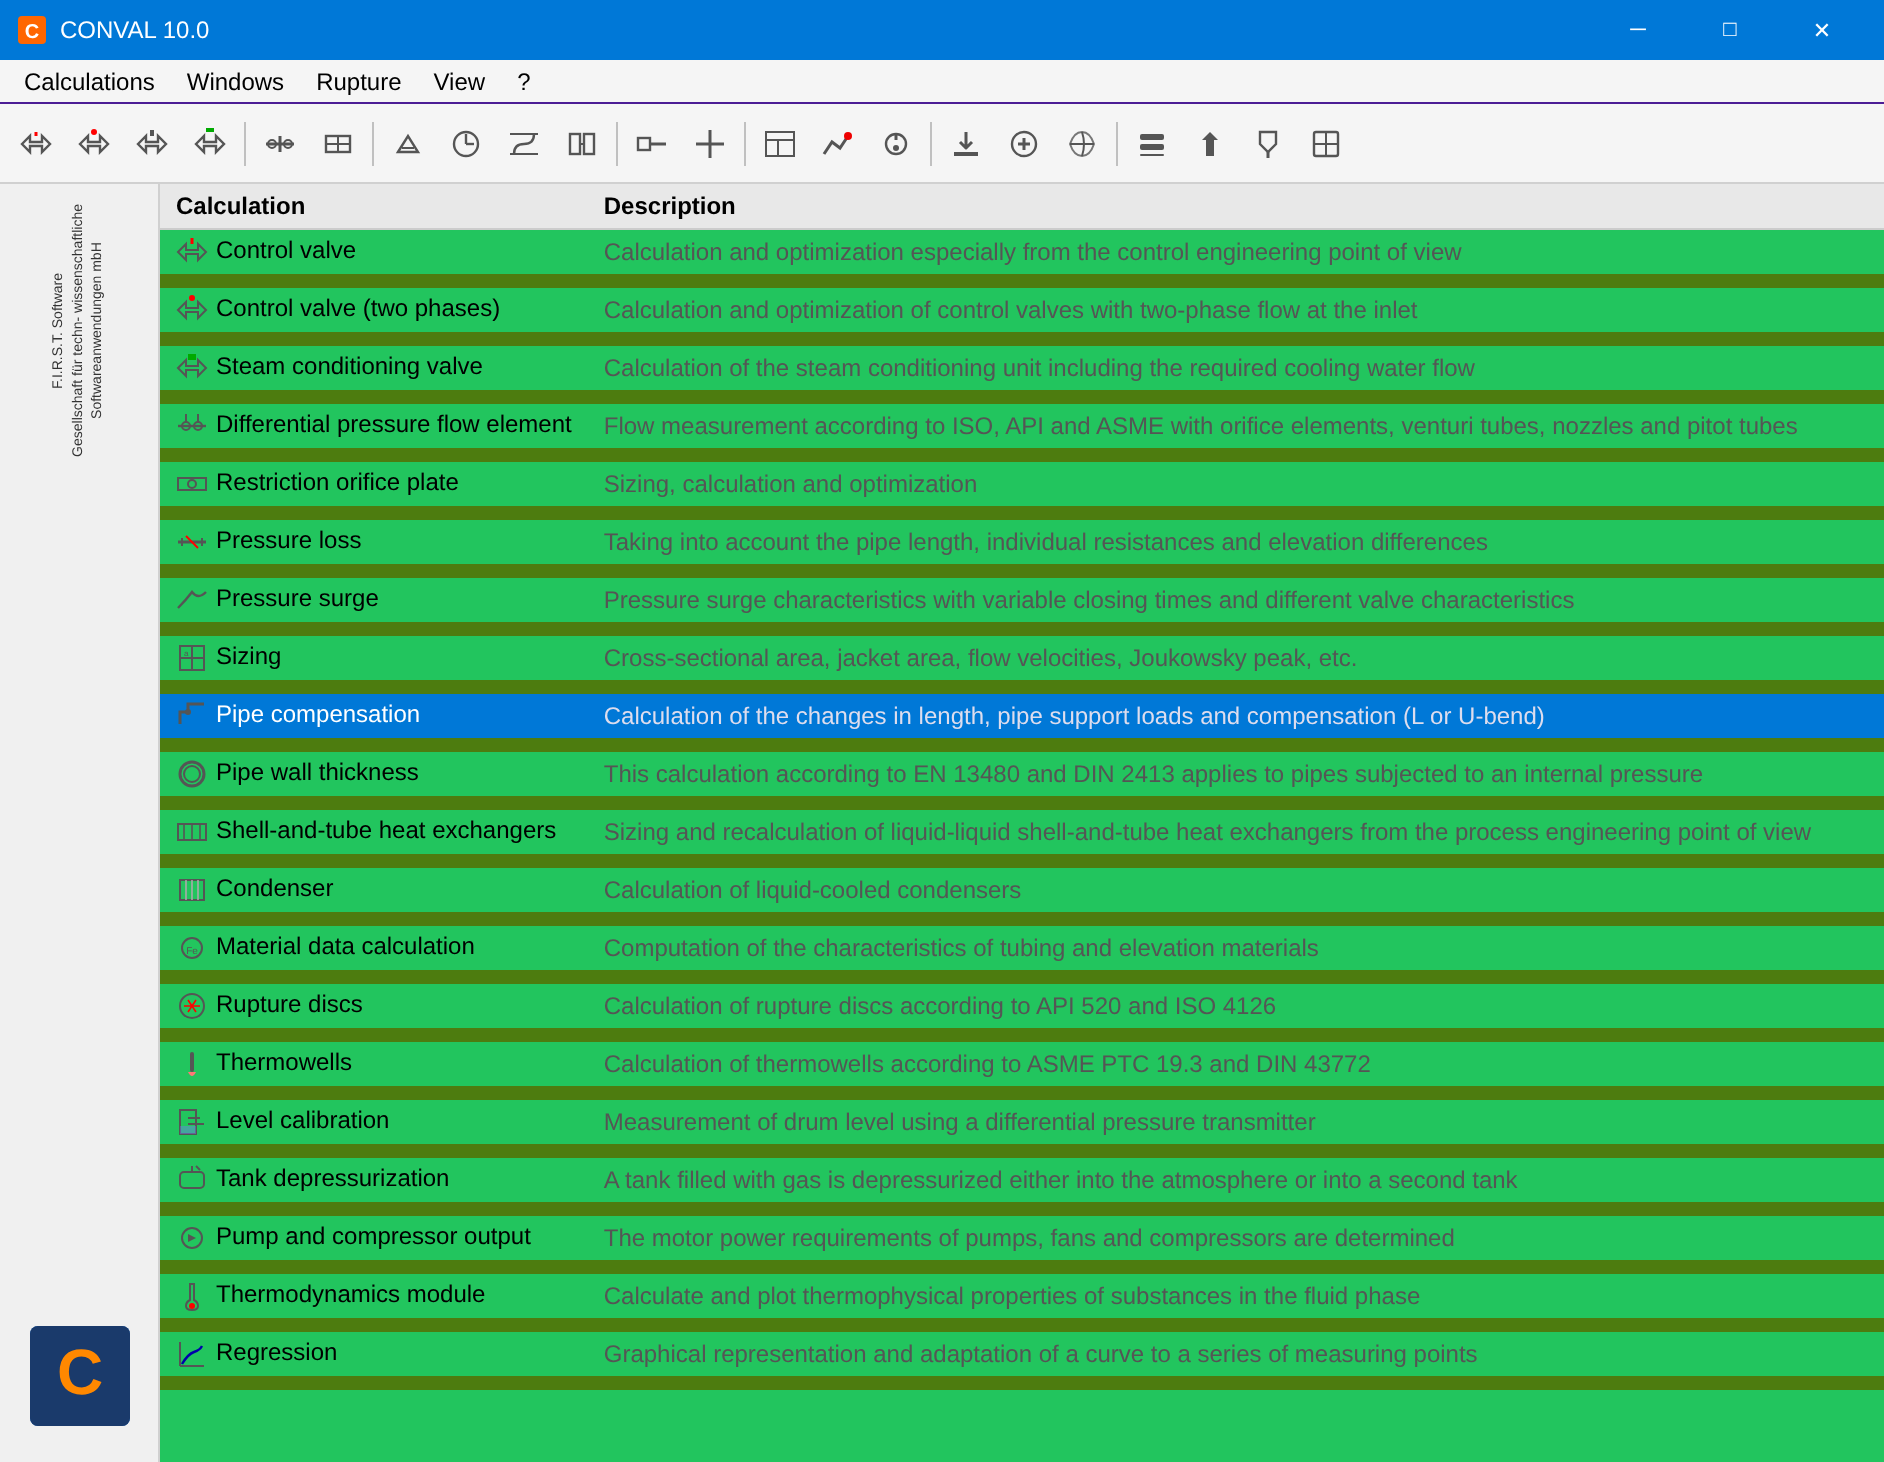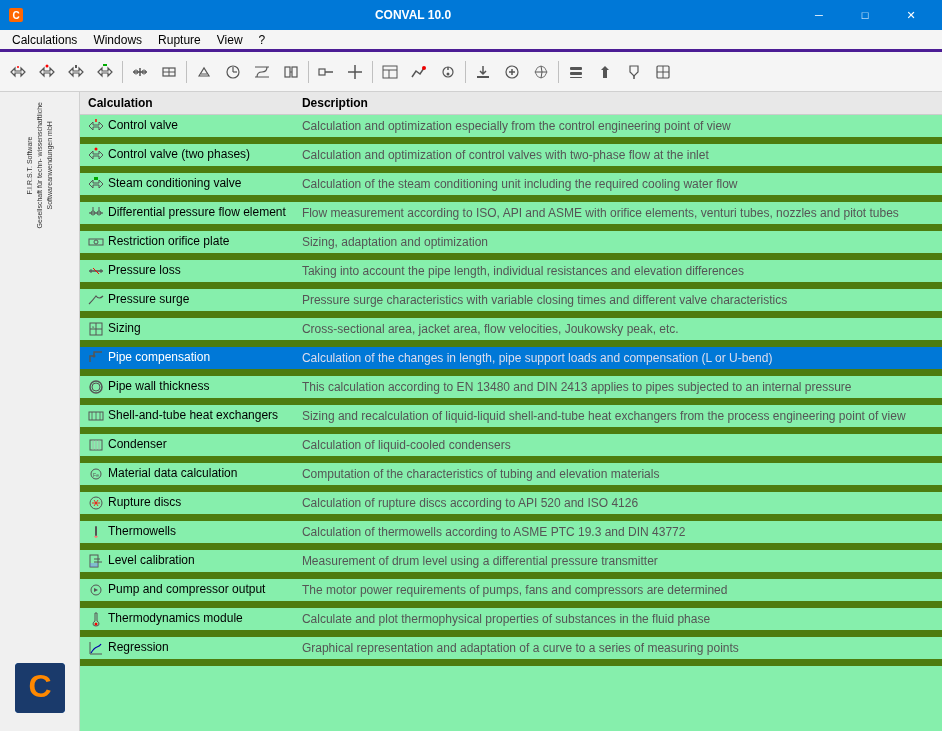--- a/index.html
+++ b/index.html
@@ -10,36 +10,36 @@
       height: 30px;
       background: #0078d7;
       display: flex;
       align-items: center;
       padding: 0 8px;
       color: white;
       font-size: 12px;
       user-select: none;
     }
     .title-bar-icon { width: 16px; height: 16px; margin-right: 6px; }
-    .title-bar-title { flex: 1; font-weight: bold; text-align: center; }
+    .title-bar-title { flex: 1; font-weight: normal; }
     .title-bar-controls { display: flex; gap: 0; }
     .title-bar-btn {
       width: 46px; height: 30px;
       display: flex; align-items: center; justify-content: center;
       color: white; cursor: pointer; font-size: 11px;
     }
 
     
     .menu-bar {
       height: 22px;
       background: #f5f5f5;
       display: flex;
       align-items: center;
       padding: 0 4px;
-      border-bottom: 3px solid #4c1d95;
+      border-bottom: 1px solid #4c1d95;
     }
     .menu-item {
       padding: 2px 8px;
       cursor: pointer;
       font-size: 12px;
       color: #000;
     }
 
     
     .toolbar {
@@ -92,21 +92,21 @@
       flex-direction: column;
       align-items: center;
       justify-content: flex-end;
       height: 100%;
       padding-bottom: 8px;
     }
 
     
     .content-area {
       flex: 1;
-      background: #86efac;
+      background: #22c55e;
       overflow-y: auto;
     }
 
     
     .calc-table {
       width: 100%;
       border-collapse: collapse;
     }
     .calc-table thead tr {
       background: #e8e8e8;
@@ -383,21 +383,21 @@
                 <line x1="5" y1="2" x2="5" y2="6" stroke="#555" stroke-width="1"></line>
                 <line x1="11" y1="2" x2="11" y2="6" stroke="#555" stroke-width="1"></line>
               </svg>Differential pressure flow element</td>
             <td class="desc-col">Flow measurement according to ISO, API and ASME with orifice elements, venturi tubes, nozzles and pitot tubes</td>
           </tr>
           <tr>
             <td class="name-col"><svg class="icon-svg" viewBox="0 0 16 16" xmlns="http://www.w3.org/2000/svg">
                 <rect x="1" y="5" width="14" height="6" fill="none" stroke="#555" stroke-width="1"></rect>
                 <circle cx="8" cy="8" r="2" fill="none" stroke="#555" stroke-width="1"></circle>
               </svg>Restriction orifice plate</td>
-            <td class="desc-col">Sizing, adaptation and optimization</td>
+            <td class="desc-col">Sizing, calculation and optimization</td>
           </tr>
           <tr>
             <td class="name-col"><svg class="icon-svg" viewBox="0 0 16 16" xmlns="http://www.w3.org/2000/svg">
                 <path d="M1,8 L15,8" stroke="#555" stroke-width="1.5"></path>
                 <path d="M3,6 L3,10" stroke="#555" stroke-width="1"></path>
                 <path d="M13,6 L13,10" stroke="#555" stroke-width="1"></path>
                 <path d="M5,5 L11,11" stroke="#f00" stroke-width="1"></path>
               </svg>Pressure loss</td>
             <td class="desc-col">Taking into account the pipe length, individual resistances and elevation differences</td>
           </tr>
@@ -473,20 +473,28 @@
             <td class="name-col"><svg class="icon-svg" viewBox="0 0 16 16" xmlns="http://www.w3.org/2000/svg">
                 <rect x="2" y="2" width="8" height="12" fill="none" stroke="#555" stroke-width="1"></rect>
                 <line x1="6" y1="6" x2="12" y2="6" stroke="#555" stroke-width="1"></line>
                 <line x1="6" y1="9" x2="14" y2="9" stroke="#555" stroke-width="1"></line>
                 <rect x="2" y="10" width="8" height="4" fill="#77f" opacity="0.4"></rect>
               </svg>Level calibration</td>
             <td class="desc-col">Measurement of drum level using a differential pressure transmitter</td>
           </tr>
           <tr>
             <td class="name-col"><svg class="icon-svg" viewBox="0 0 16 16" xmlns="http://www.w3.org/2000/svg">
+                <rect x="2" y="4" width="12" height="8" rx="2" fill="none" stroke="#555" stroke-width="1"></rect>
+                <path d="M8,1 L8,4" stroke="#555" stroke-width="1"></path>
+                <path d="M10,1 L12,3" stroke="#555" stroke-width="1"></path>
+              </svg>Tank depressurization</td>
+            <td class="desc-col">A tank filled with gas is depressurized either into the atmosphere or into a second tank</td>
+          </tr>
+          <tr>
+            <td class="name-col"><svg class="icon-svg" viewBox="0 0 16 16" xmlns="http://www.w3.org/2000/svg">
                 <circle cx="8" cy="8" r="5" fill="none" stroke="#555" stroke-width="1"></circle>
                 <path d="M6,6 L10,8 L6,10 Z" fill="#555"></path>
               </svg>Pump and compressor output</td>
             <td class="desc-col">The motor power requirements of pumps, fans and compressors are determined</td>
           </tr>
           <tr>
             <td class="name-col"><svg class="icon-svg" viewBox="0 0 16 16" xmlns="http://www.w3.org/2000/svg">
                 <path d="M9,2 L9,10 Q11,11 11,13 Q11,15 8,15 Q5,15 5,13 Q5,11 7,10 L7,2 Z" fill="none" stroke="#555" stroke-width="1"></path>
                 <circle cx="8" cy="13" r="1.5" fill="#f00"></circle>
               </svg>Thermodynamics module</td>

